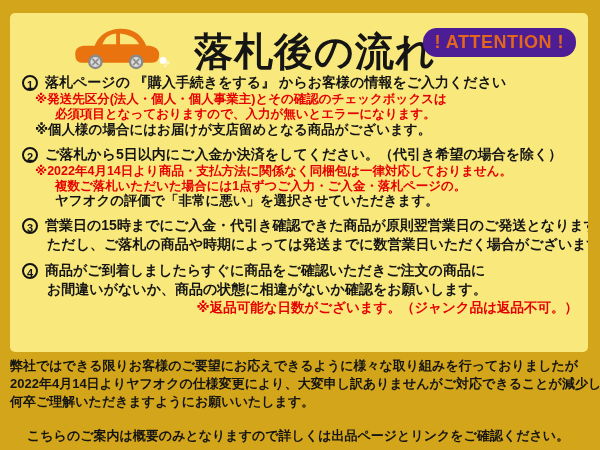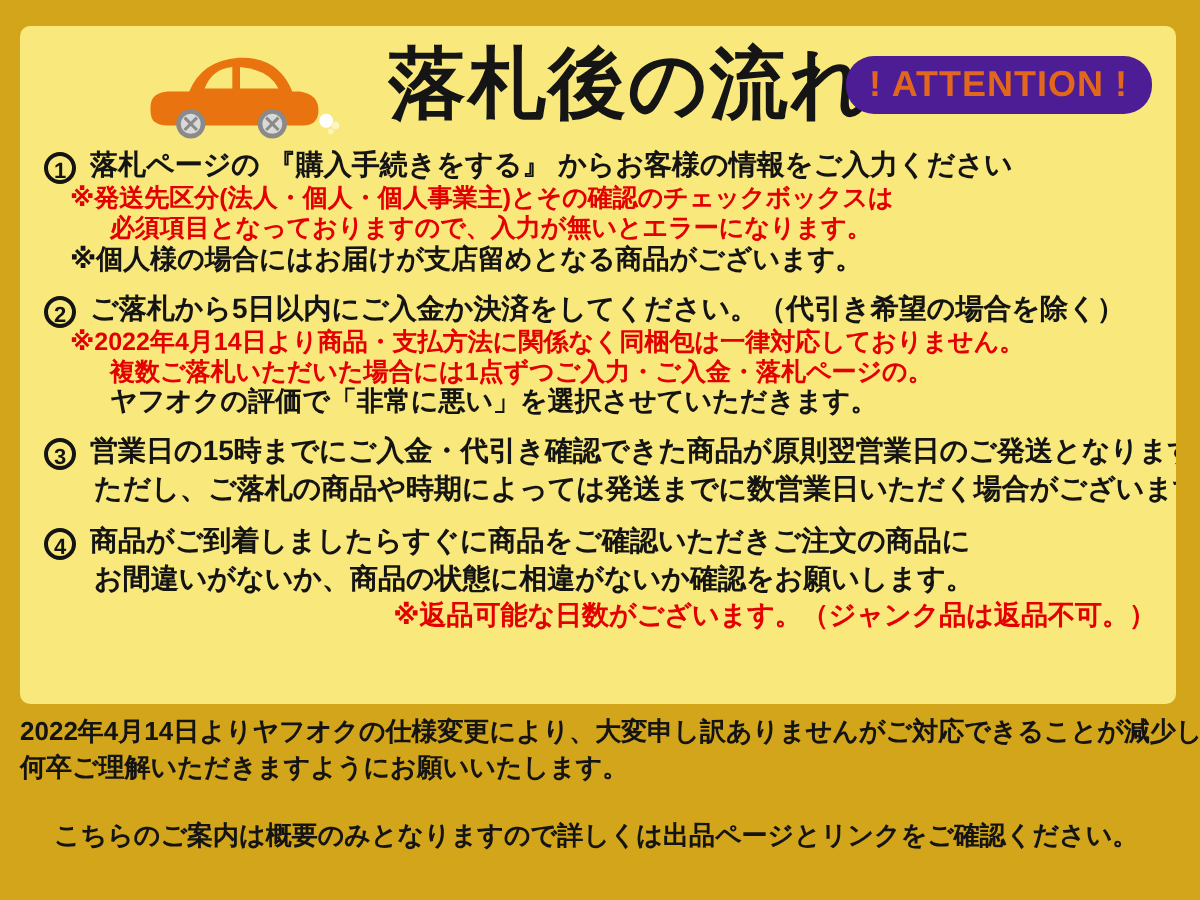--- a/index.html
+++ b/index.html
@@ -18,21 +18,21 @@
     width: 578px; height: 339px;
     background: #f9e97c;
     border-radius: 5px;
     padding: 2px 10px 0 12px;
     overflow: hidden;
   }
   
   .header { position: relative; height: 58px; }
   .car { position: absolute; left: 48px; top: 4px; width: 100px; height: 52px; }
   .title {
-    position: absolute; left: 172px; top: 0px;
+    position: absolute; left: 172px; top: 10px;
     font-size: 39px; font-weight: bold; letter-spacing: 1px;
     color: #151515; white-space: nowrap;
   }
   .attention {
     position: absolute; right: 2px; top: 13px;
     background: #4c1d95;
     border-radius: 14px;
     padding: 4px 12px;
     font-size: 18px; font-weight: bold;
     color: #e2661c;
@@ -119,16 +119,17 @@
 
   <div class="section">
     <div class="line main"><span class="num">4</span><span>商品がご到着しましたらすぐに商品をご確認いただきご注文の商品に</span></div>
     <div class="line main cont">お間違いがないか、商品の状態に相違がないか確認をお願いします。</div>
     <div class="line sub red cont" style="font-size:13.5px;line-height:17px;text-align:right;">※返品可能な日数がございます。（ジャンク品は返品不可。）</div>
   </div>
 
 </div>
 
 <div class="footer">
+  <div class="fline">弊社ではできる限りお客様のご要望にお応えできるように様々な取り組みを行っておりましたが</div>
   <div class="fline">2022年4月14日よりヤフオクの仕様変更により、大変申し訳ありませんがご対応できることが減少します。</div>
   <div class="fline">何卒ご理解いただきますようにお願いいたします。</div>
   <div class="note">こちらのご案内は概要のみとなりますので詳しくは出品ページとリンクをご確認ください。</div>
 </div>
 
 </body></html>

